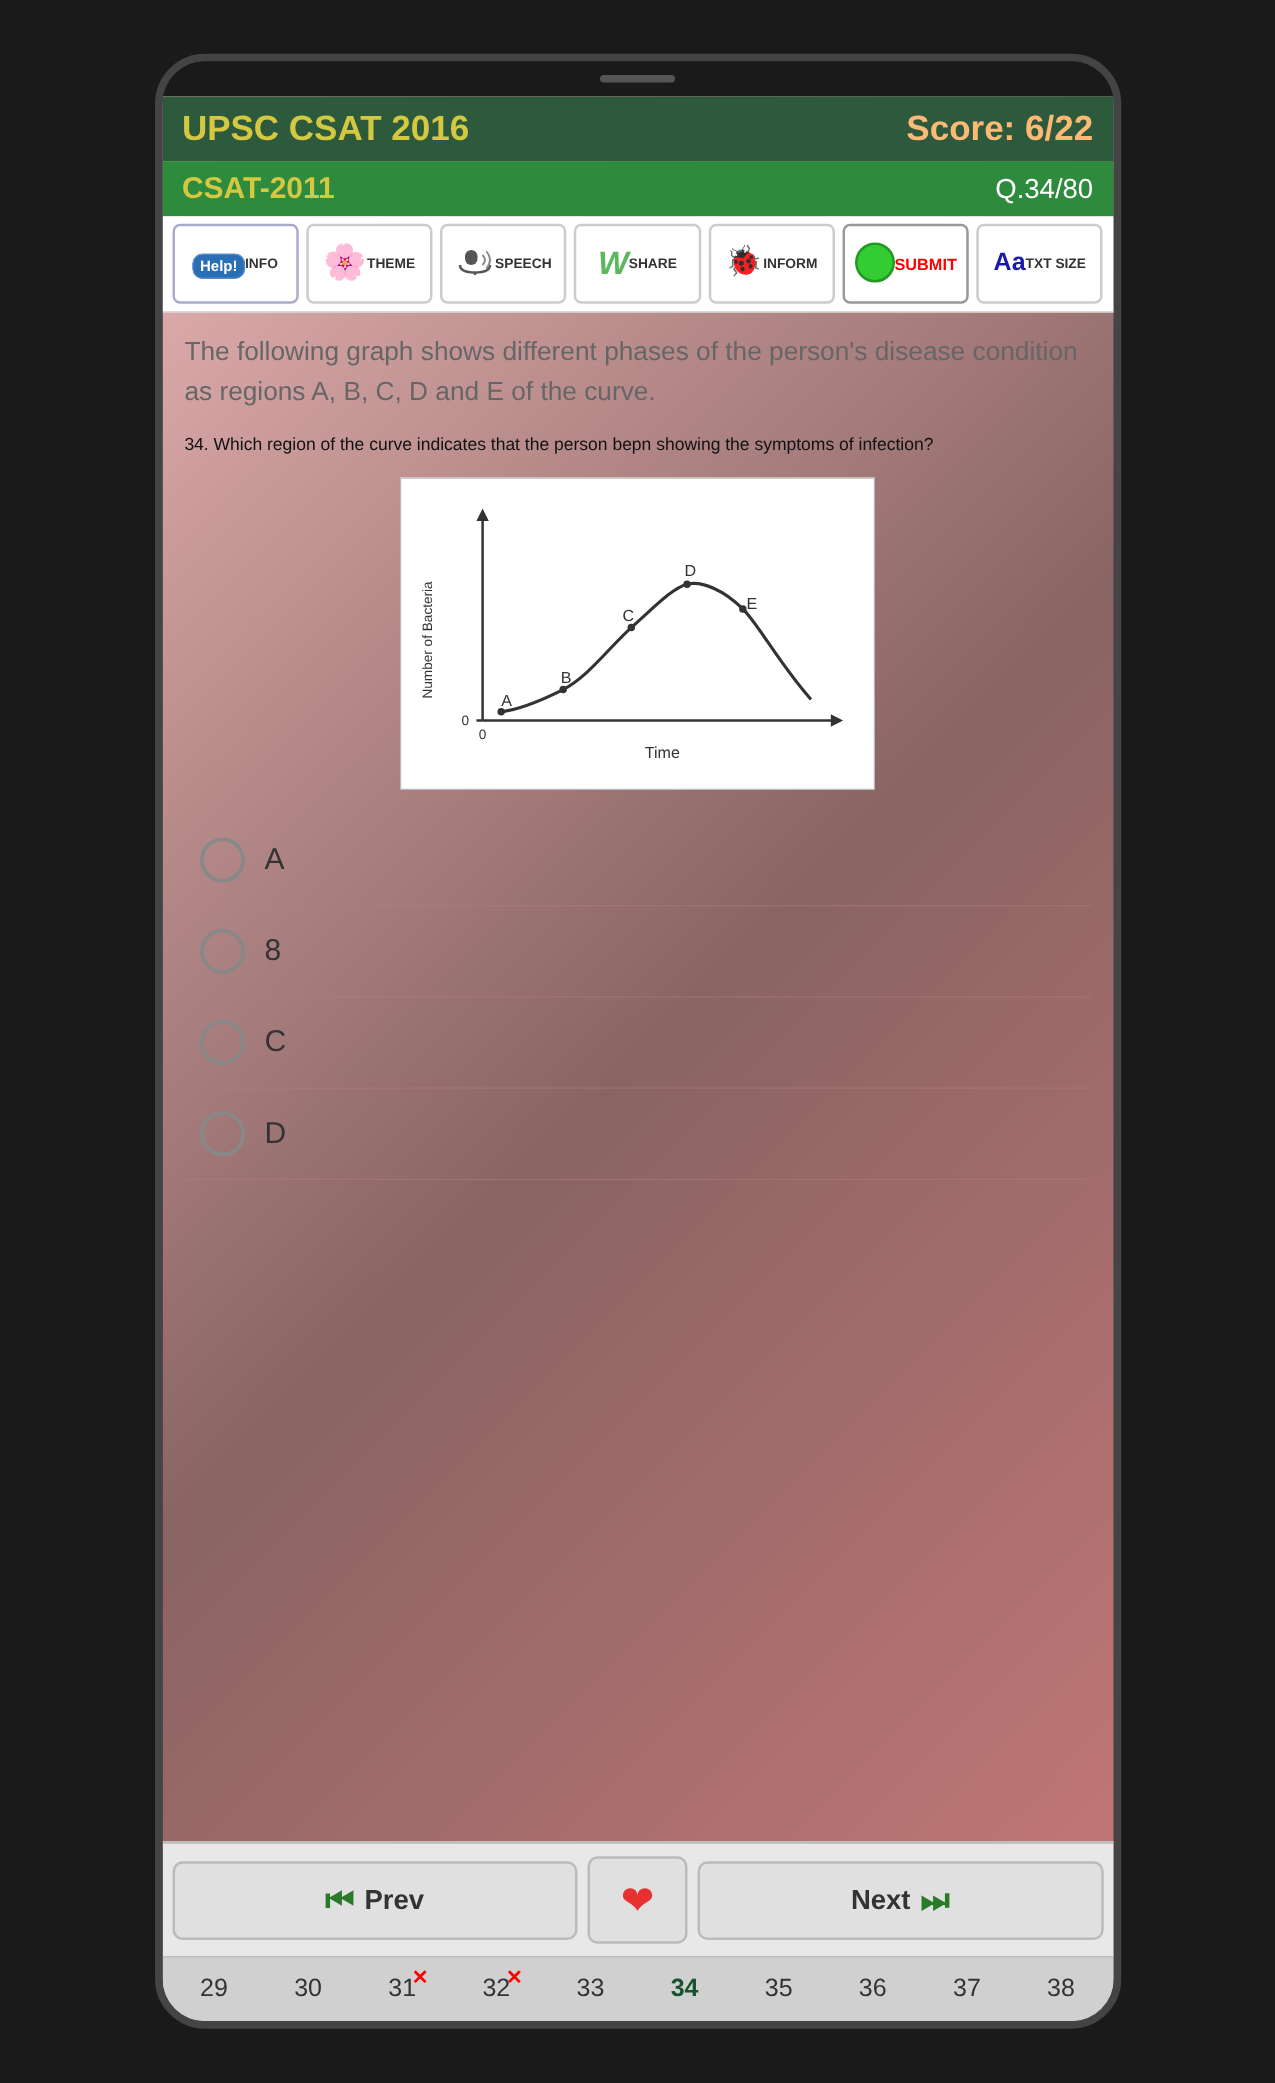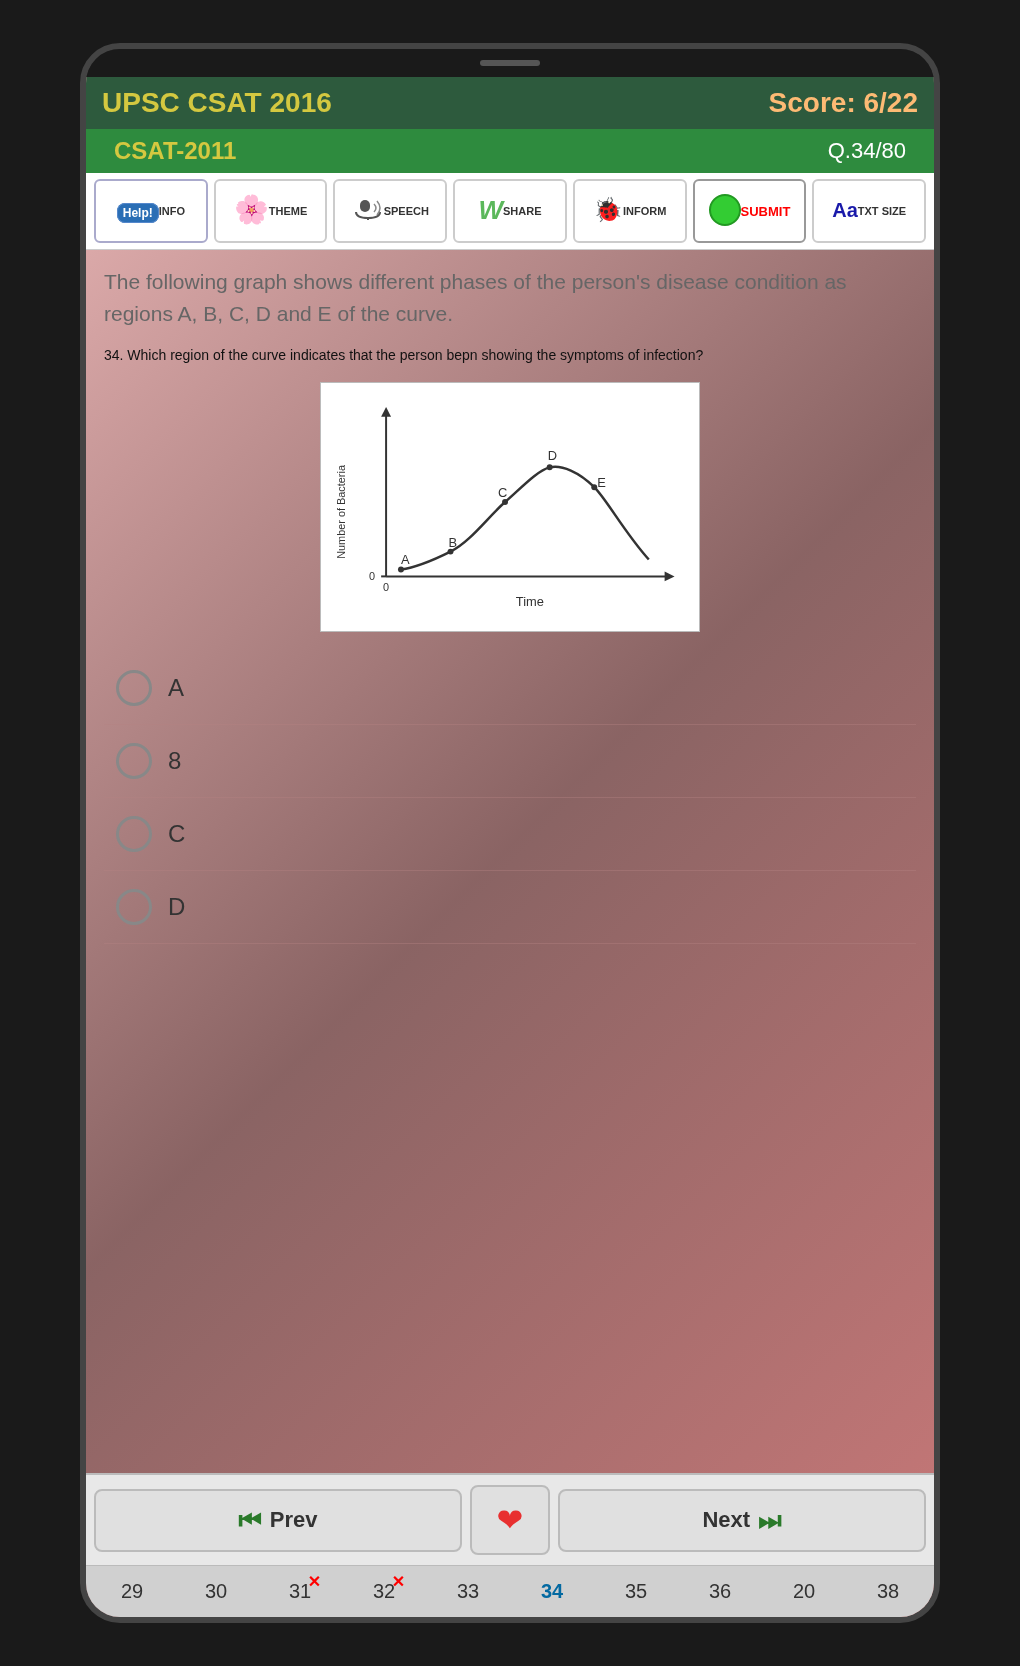--- a/index.html
+++ b/index.html
@@ -6,21 +6,21 @@
     body {
       width: 1020px;
       height: 1666px;
       background: #1a1a1a;
       display: flex;
       justify-content: center;
       align-items: center;
       font-family: Arial, sans-serif;
     }
     .device {
-      width: 860px;
+      width: 773px;
       height: 1580px;
       background: #2a2a2a;
       border-radius: 40px;
       border: 6px solid #444;
       overflow: hidden;
       display: flex;
       flex-direction: column;
       position: relative;
     }
     .status-bar {
@@ -58,21 +58,21 @@
       font-weight: bold;
     }
     .header-score {
       color: #fdba74;
       font-size: 28px;
       font-weight: bold;
     }
     
     .header-second {
       background: #2e8b3e;
-      padding: 8px 28px;
+      padding: 8px 16px;
       display: flex;
       justify-content: space-between;
       align-items: center;
     }
     .header-subtitle {
       color: #d4c840;
       font-size: 24px;
       font-weight: bold;
     }
     .header-question-num {
@@ -257,21 +257,21 @@
     }
     .q-num {
       font-size: 20px;
       color: #333;
       padding: 4px 8px;
       position: relative;
       cursor: pointer;
     }
     .q-num.active {
       font-weight: bold;
-      color: #0369a1;
+      color: #14532d;
     }
     .q-num .wrong-mark {
       position: absolute;
       top: -4px;
       right: -2px;
       color: red;
       font-size: 16px;
       font-weight: bold;
     }
   </style>
@@ -416,18 +416,18 @@
 
     <div class="question-num-bar">
       <span class="q-num">29</span>
       <span class="q-num">30</span>
       <span class="q-num">31<span class="wrong-mark">✕</span></span>
       <span class="q-num">32<span class="wrong-mark">✕</span></span>
       <span class="q-num">33</span>
       <span class="q-num active">34</span>
       <span class="q-num">35</span>
       <span class="q-num">36</span>
-      <span class="q-num">20</span>
+      <span class="q-num">37</span>
       <span class="q-num">38</span>
     </div>
 
   </div>
 </div>
 
 </body></html>

